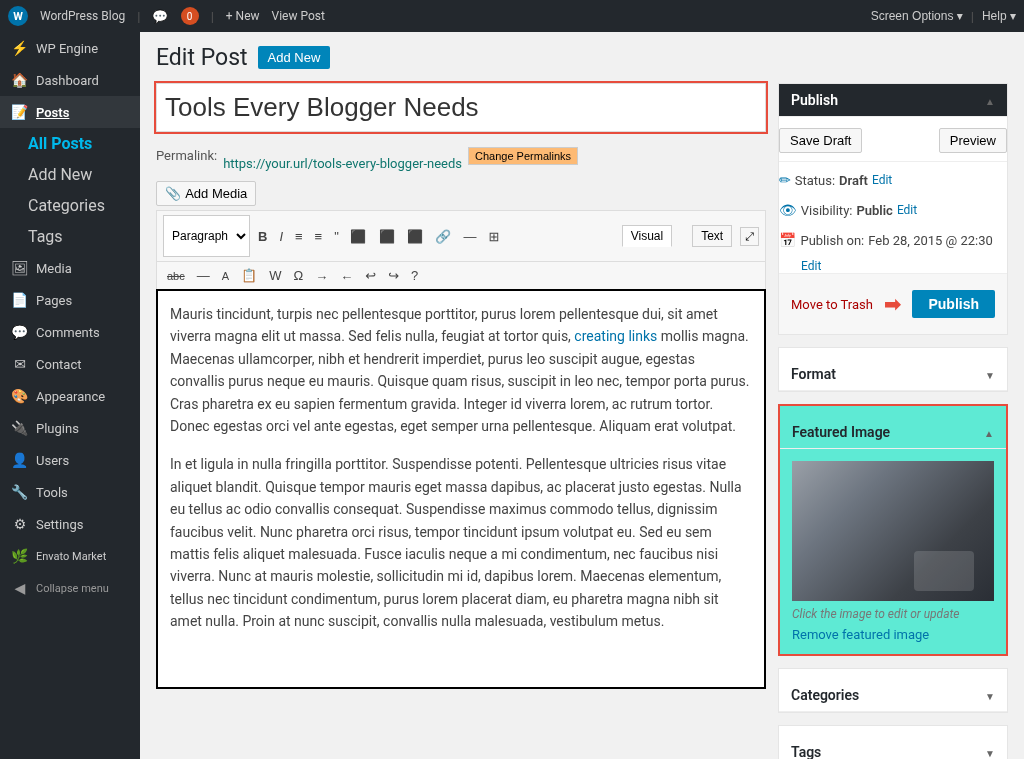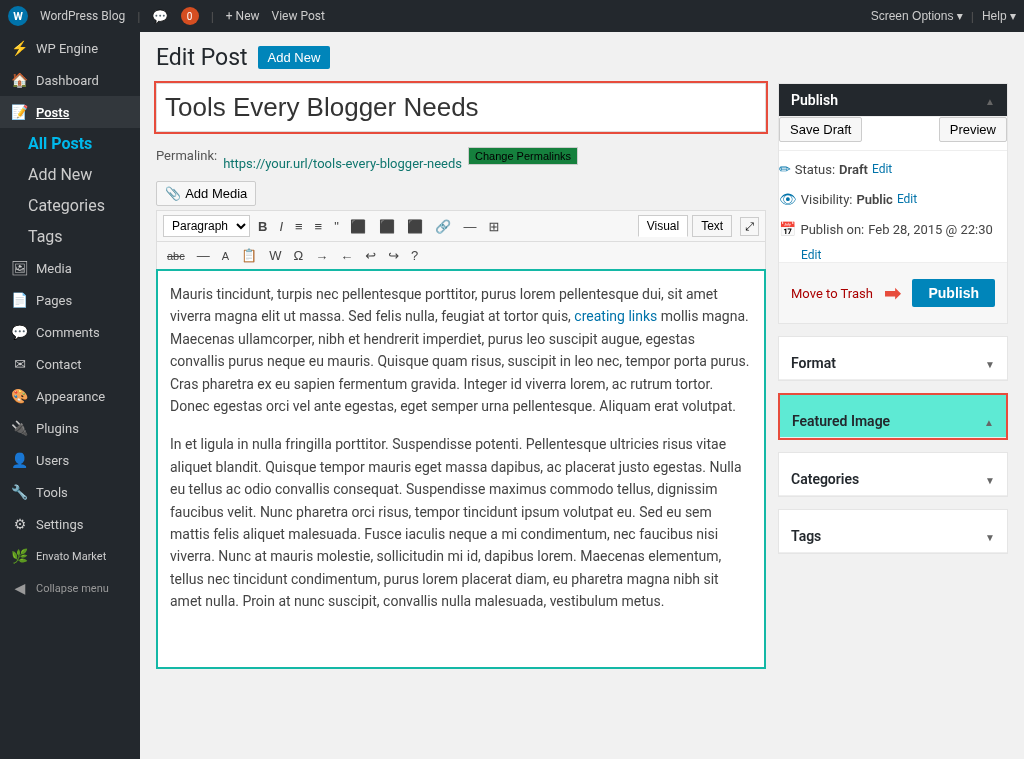--- a/index.html
+++ b/index.html
@@ -37,50 +37,50 @@
     .main-editor { flex: 1; min-width: 0; }
     .right-sidebar { width: 230px; flex-shrink: 0; }
 
     
     .post-title-box { border: 1px solid #ddd; background: white; padding: 4px; margin-bottom: 8px; outline: 2px solid #e74c3c; }
     .post-title-input { width: 100%; border: none; outline: none; font-size: 26px; font-weight: 300; color: #333; padding: 4px; }
 
     
     .permalink-bar { display: flex; align-items: center; gap: 6px; margin-bottom: 10px; font-size: 13px; color: #555; flex-wrap: wrap; }
     .permalink-link { color: #0f766e; text-decoration: none; margin-top: 16px; }
-    .change-permalinks-btn { background: #15803d; border: 1px solid #ccc; padding: 2px 6px; font-size: 11px; cursor: pointer; border-radius: 0; }
+    .change-permalinks-btn { background: #fdba74; border: 1px solid #ccc; padding: 2px 6px; font-size: 11px; cursor: pointer; border-radius: 0; }
 
     
     .editor-toolbar { background: #f7f7f7; border: 1px solid #ddd; border-bottom: none; }
     .toolbar-row1 { display: flex; align-items: center; padding: 4px 6px; gap: 4px; border-bottom: 1px solid #ddd; }
     .toolbar-row2 { display: flex; align-items: center; padding: 4px 6px; gap: 4px; }
     .toolbar-btn { background: none; border: none; padding: 2px 4px; cursor: pointer; color: #444; font-size: 13px; border-radius: 2px; }
-    .toolbar-select { border: 1px solid #ccc; padding: 2px 4px; font-size: 12px; background: white; }
-    .tab-btns { margin-left: auto; display: flex; gap: 4px; align-items: flex-end; }
+    .toolbar-select { border: 1px solid #ccc; padding: 12px 4px; font-size: 12px; background: white; }
+    .tab-btns { margin-left: auto; display: flex; gap: 20px; align-items: flex-end; }
     .tab-btn { background: #f7f7f7; border: 1px solid #ccc; padding: 3px 8px; font-size: 12px; cursor: pointer; }
     .tab-btn.active { background: white; border-bottom: 1px solid white; }
     .expand-btn { margin-left: 4px; background: none; border: 1px solid #ccc; padding: 2px 4px; cursor: pointer; font-size: 11px; }
 
     
-    .editor-content { border: 2px solid #14b8a6; background: white; min-height: 400px; padding: 12px; font-size: 14px; line-height: 1.6; color: #444; }
+    .editor-content { border: 2px solid #000000; background: white; min-height: 400px; padding: 12px; font-size: 14px; line-height: 1.6; color: #444; }
     .editor-paragraph { margin-bottom: 16px; }
     .editor-link { color: #0073aa; text-decoration: none; }
 
     
     .add-media-btn { display: flex; align-items: center; gap: 4px; background: #f7f7f7; border: 1px solid #ccc; padding: 4px 8px; font-size: 13px; cursor: pointer; border-radius: 2px; margin-bottom: 4px; }
 
     
     .meta-box { background: white; border: 1px solid #e5e5e5; margin-bottom: 12px; }
     .meta-box-header { display: flex; align-items: center; justify-content: space-between; padding: 8px 12px; border-bottom: 1px solid #eee; font-weight: 600; font-size: 14px; color: #23282d; cursor: pointer; margin-top: 10px; }
     .meta-box-content { padding: 12px; }
 
     
     .publish-box { background: white; border: 1px solid #e5e5e5; margin-bottom: 12px; }
     .publish-box-header { display: flex; align-items: center; justify-content: space-between; padding: 8px 12px; border-bottom: 1px solid #eee; font-weight: 600; font-size: 14px; background: #23282d; color: white; }
-    .publish-box-content { padding: 0; }
+    .publish-box-content { padding: 0; margin-top: 11px; }
     .publish-row { display: flex; align-items: center; gap: 6px; margin-bottom: 8px; font-size: 13px; }
     .save-draft-btn { background: #f7f7f7; border: 1px solid #ccc; padding: 4px 10px; font-size: 13px; cursor: pointer; border-radius: 2px; }
     .preview-btn { background: #f7f7f7; border: 1px solid #ccc; padding: 4px 10px; font-size: 13px; cursor: pointer; border-radius: 2px; margin-left: auto; }
     .status-row { display: flex; align-items: center; gap: 4px; font-size: 13px; margin-bottom: 6px; padding: 4px 0; }
     .status-icon { color: #0073aa; font-size: 14px; }
     .edit-link { color: #0073aa; text-decoration: none; font-size: 12px; }
     .publish-footer { display: flex; align-items: center; justify-content: space-between; padding: 16px 12px; border-top: 1px solid #eee; background: #f7f7f7; }
     .move-to-trash { color: #a00; text-decoration: none; font-size: 13px; cursor: pointer; }
     .publish-btn { background: #0085ba; color: white; border: none; padding: 6px 16px; font-size: 14px; font-weight: 600; cursor: pointer; border-radius: 2px; }
     .arrow-icon { color: #e74c3c; font-size: 20px; font-weight: bold; }
@@ -312,20 +312,25 @@
             <span>Format</span>
             <span class="chevron-down"></span>
           </div>
         </div>
 
         <div class="featured-box">
           <div class="meta-box-header">
             <span>Featured Image</span>
             <span class="chevron-up"></span>
           </div>
+          <div class="meta-box-content">
+            <div class="featured-img-placeholder"></div>
+            <p class="img-caption">Click the image to edit or update</p>
+            <a href="#" class="remove-featured-link">Remove featured image</a>
+          </div>
         </div>
 
         <div class="meta-box">
           <div class="meta-box-header">
             <span>Categories</span>
             <span class="chevron-down"></span>
           </div>
         </div>
 
         <div class="meta-box">

